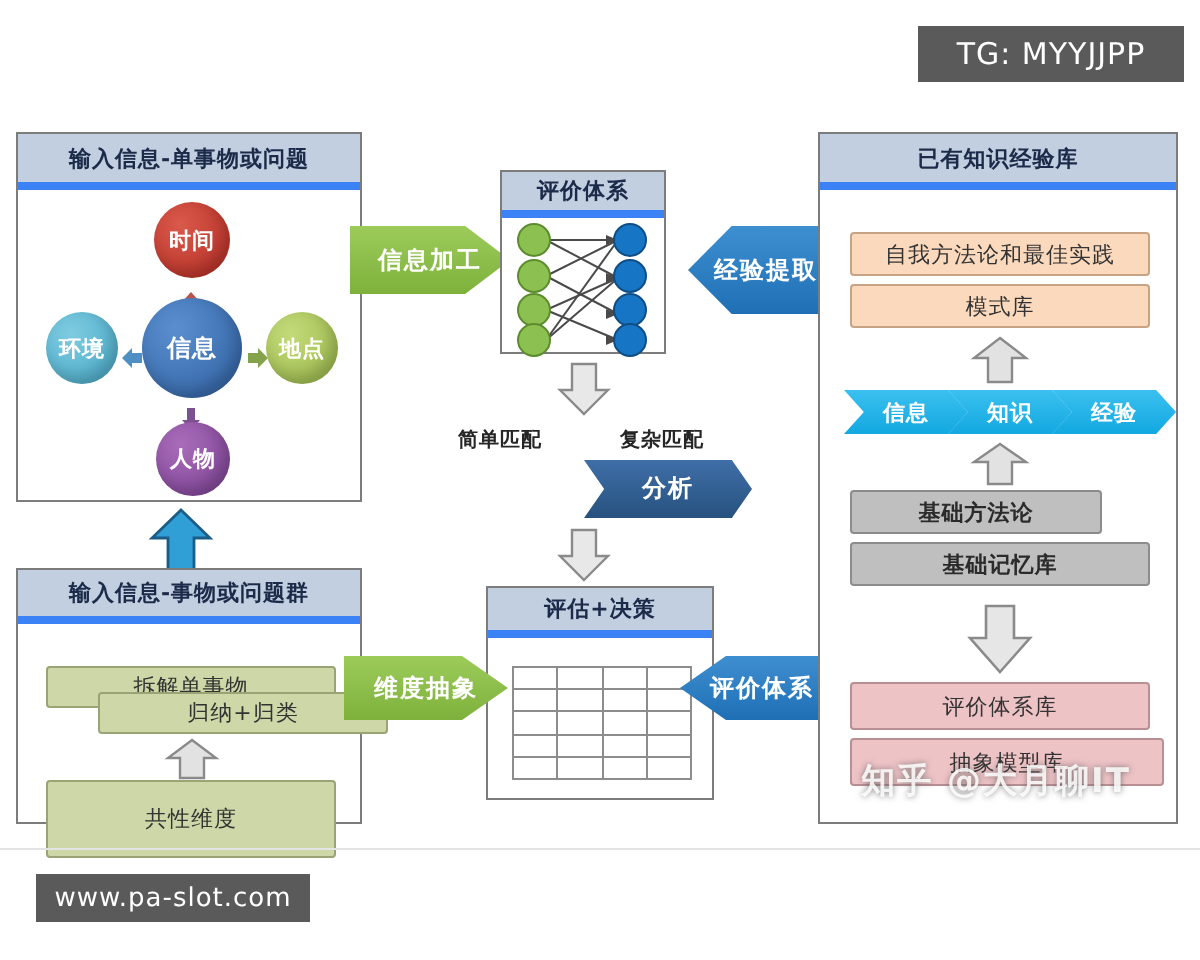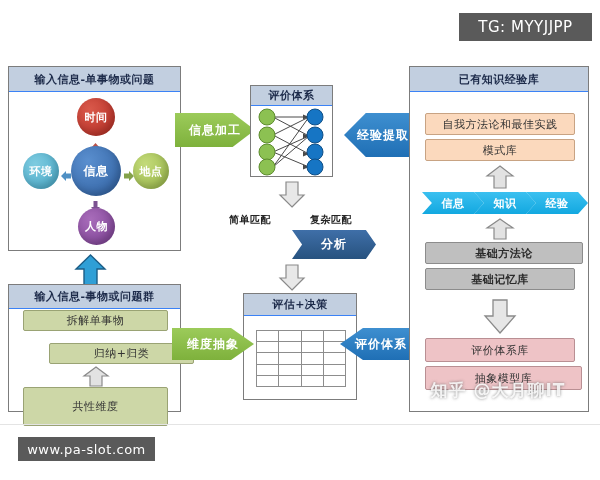--- a/index.html
+++ b/index.html
@@ -15,21 +15,21 @@
   .wm{
     background:#5a5a5a;color:#ffffff;display:flex;align-items:center;justify-content:center;
     letter-spacing:.5px;
   }
   #tg-chip{right:8px;top:13px;width:133px;height:28px;font-size:15px;}
   #site-chip{left:18px;top:437px;width:137px;height:24px;font-size:13px;}
 
   
   .panel{background:#ffffff;border:1px solid #7c7c7c;}
   .panel-hd{
-    background:#c2cfe0;border-bottom:1px solid #3b82f6;color:#1d2b4a;
+    background:#c2cfe0;border-bottom:4px solid #3b82f6;color:#1d2b4a;
     font-weight:bold;display:flex;align-items:center;justify-content:center;
     font-size:11px;letter-spacing:.5px;
   }
   .panel-bd{position:relative;width:100%;}
 
   
   .circ{
     border-radius:50%;display:flex;align-items:center;justify-content:center;
     color:#ffffff;font-weight:bold;font-size:11px;letter-spacing:.5px;
     box-shadow:inset -3px -4px 7px rgba(0,0,0,.18);
@@ -144,21 +144,21 @@
 
   <div class="abs blockarrow" style="left:74px;top:254px;width:33px;height:33px;">
     <svg width="33" height="33" viewBox="0 0 33 33">
       <polygon points="16.5,1 31,15 23,15 23,32 10,32 10,15 2,15" fill="#2f9fd6" stroke="#1b5d86" stroke-width="1.4"></polygon>
     </svg>
   </div>
 
   <div class="abs panel" style="left:8px;top:284px;width:173px;height:128px;">
     <div class="panel-hd" style="height:23px;">输入信息-事物或问题群</div>
     <div class="panel-bd" style="height:104px;">
-      <div class="abs bar bar-green" style="left:14px;top:1px;width:145px;height:21px;">拆解单事物</div>
+      <div class="abs bar bar-green" style="left:14px;top:21px;width:145px;height:21px;">拆解单事物</div>
       <div class="abs bar bar-green" style="left:14px;top:34px;width:145px;height:21px;margin-left:26px;">归纳+归类</div>
       <div class="abs blockarrow" style="left:73px;top:57px;width:28px;height:21px;">
         <svg width="28" height="21" viewBox="0 0 28 21">
           <polygon points="14,1 26,10 20,10 20,20 8,20 8,10 2,10" fill="#e2e2e2" stroke="#8a8a8a" stroke-width="1.2"></polygon>
         </svg>
       </div>
       <div class="abs bar bar-green" style="left:14px;top:78px;width:145px;height:39px;">共性维度</div>
     </div>
   </div>
 
@@ -278,21 +278,21 @@
       <div class="abs cchev" style="left:12px;top:100px;width:62px;height:22px;">信息</div>
       <div class="abs cchev" style="left:64px;top:100px;width:62px;height:22px;">知识</div>
       <div class="abs cchev" style="left:116px;top:100px;width:62px;height:22px;">经验</div>
 
       <div class="abs blockarrow" style="left:75px;top:126px;width:30px;height:22px;">
         <svg width="30" height="22" viewBox="0 0 30 22">
           <polygon points="15,1 28,10 21,10 21,21 9,21 9,10 2,10" fill="#e2e2e2" stroke="#8a8a8a" stroke-width="1.2"></polygon>
         </svg>
       </div>
 
-      <div class="abs bar bar-gray" style="left:15px;top:150px;width:158px;height:22px;">基础方法论</div>
+      <div class="abs bar bar-gray" style="left:15px;top:150px;width:126px;height:22px;">基础方法论</div>
       <div class="abs bar bar-gray" style="left:15px;top:176px;width:150px;height:22px;">基础记忆库</div>
 
       <div class="abs blockarrow" style="left:72px;top:206px;width:36px;height:36px;">
         <svg width="36" height="36" viewBox="0 0 36 36">
           <polygon points="18,35 33,18 25,18 25,2 11,2 11,18 3,18" fill="#e6e6e6" stroke="#8a8a8a" stroke-width="1.3"></polygon>
         </svg>
       </div>
 
       <div class="abs bar bar-pink" style="left:15px;top:246px;width:150px;height:24px;">评价体系库</div>
       <div class="abs bar bar-pink" style="left:15px;top:274px;width:157px;height:24px;">抽象模型库</div>

